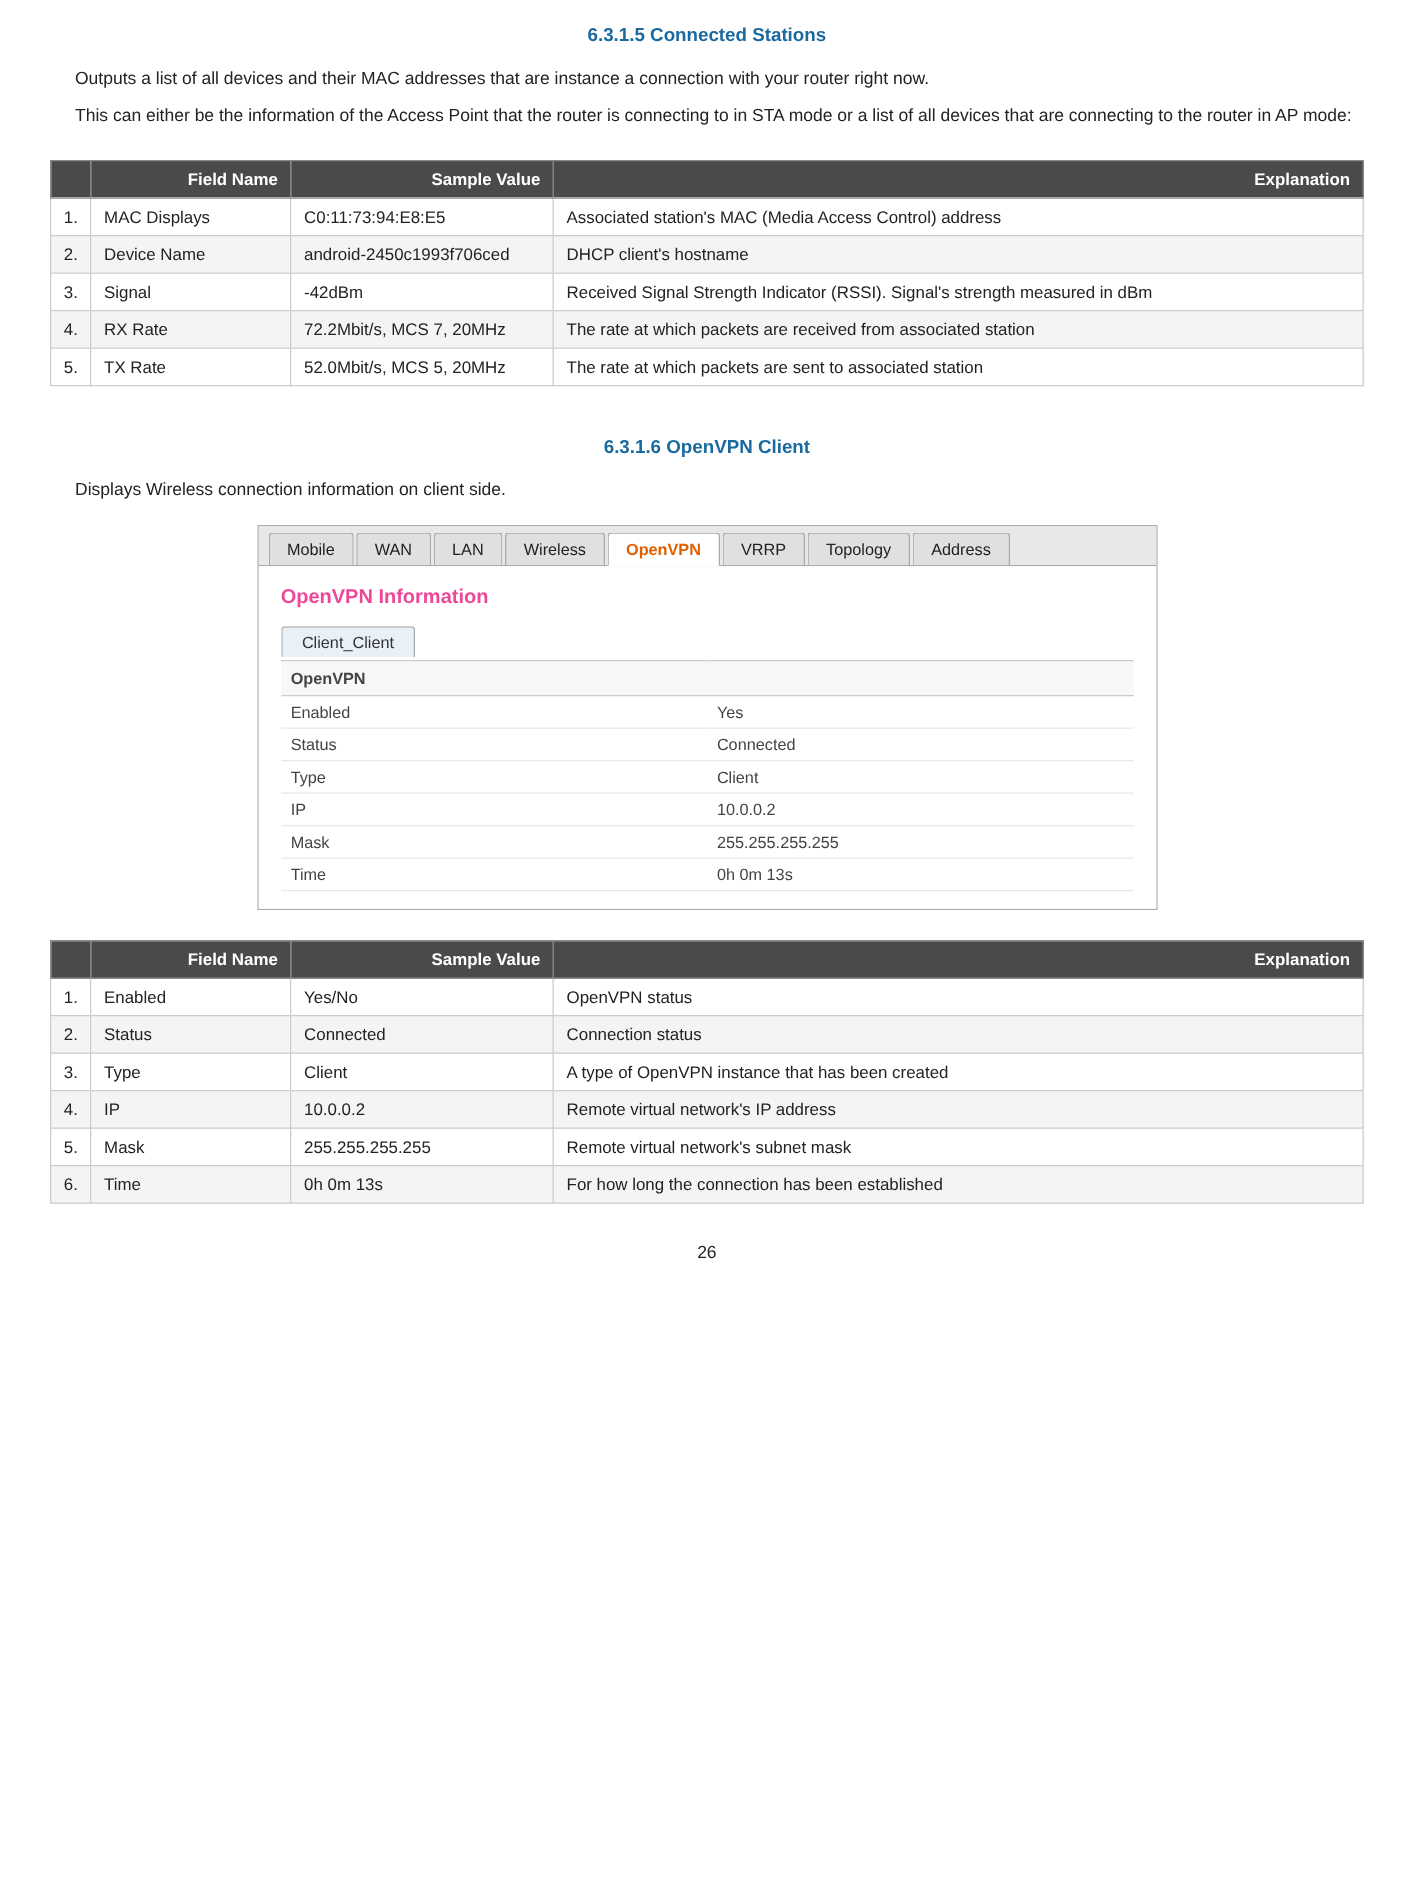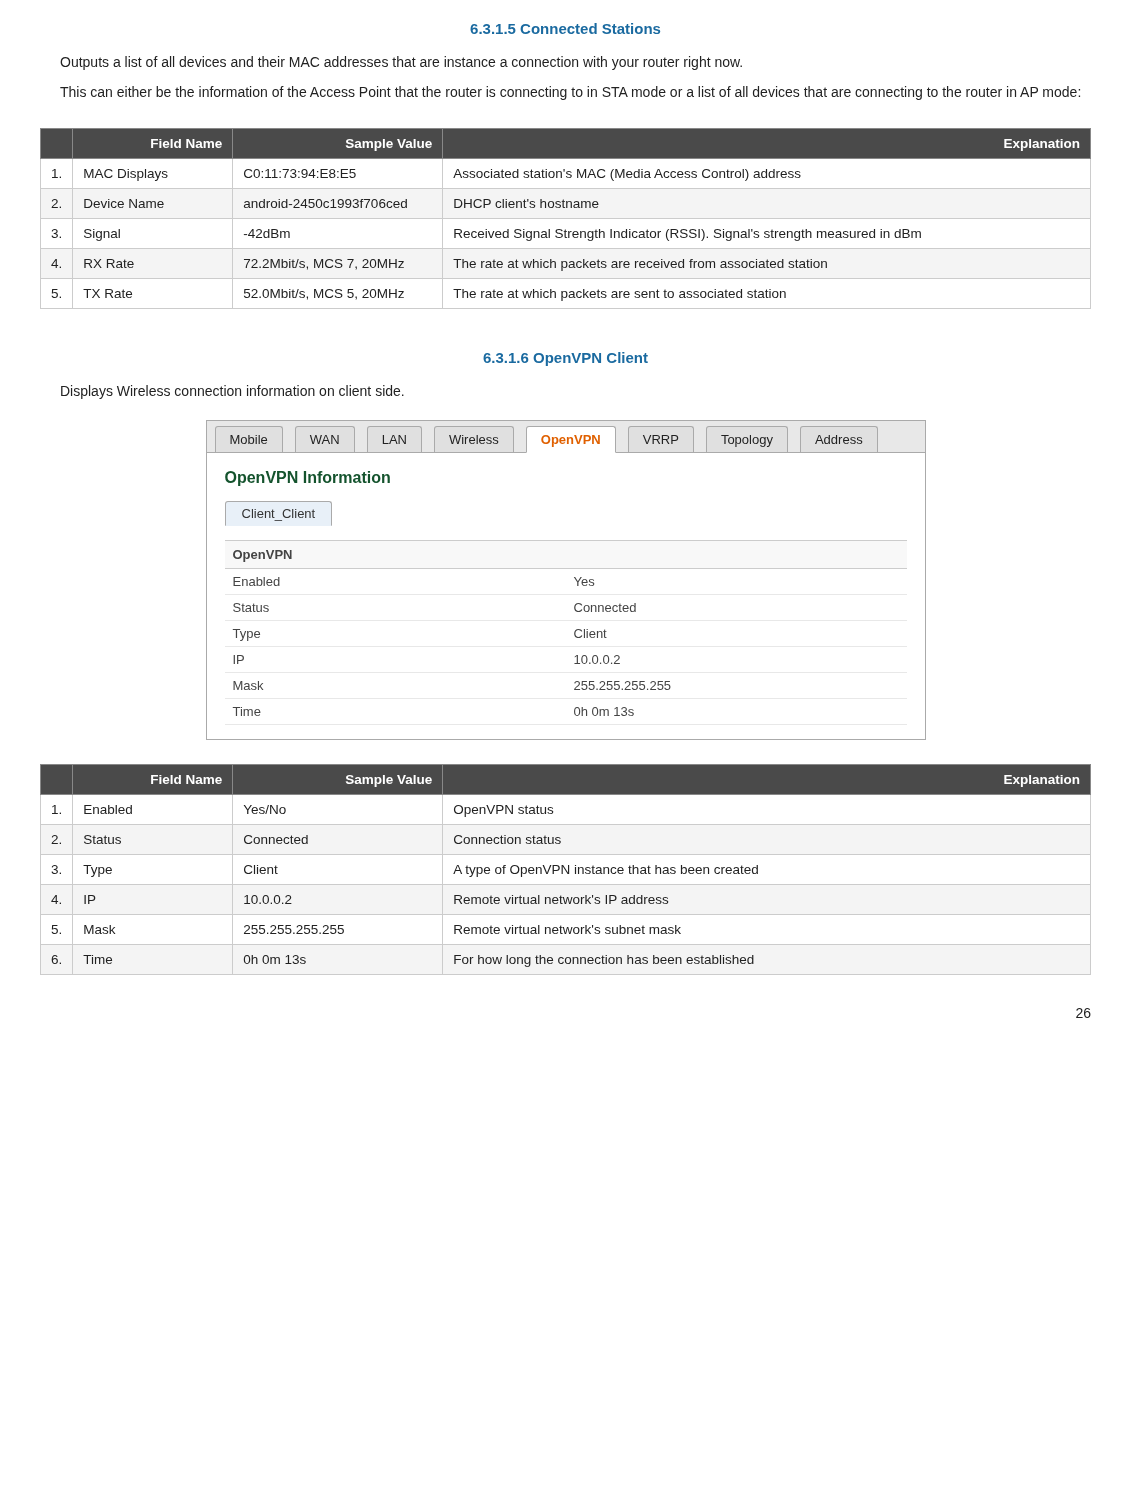--- a/index.html
+++ b/index.html
@@ -75,21 +75,21 @@
       font-size: 13px;
       background: #fff;
     }
 
     .tab-bar {
       display: flex;
       flex-direction: row;
       background: #e8e8e8;
       border-bottom: 1px solid #aaa;
       padding: 5px 8px 0 8px;
-      gap: 12px;
+      gap: 2px;
     }
     .tab-item {
       padding: 5px 14px;
       border: 1px solid #aaa;
       border-bottom: none;
       background: #e0e0e0;
       cursor: pointer;
       font-size: 13px;
       border-radius: 3px 3px 0 0;
       color: #222;
@@ -101,29 +101,29 @@
       border-bottom: 1px solid #fff;
       margin-bottom: -1px;
     }
 
     .panel-body {
       padding: 16px 18px 14px 18px;
       background: #fff;
     }
 
     .panel-title {
-      color: #14532d;
+      color: #ec4899;
       font-size: 16px;
       font-weight: bold;
       margin-bottom: 14px;
     }
 
     .sub-tab-bar {
       display: flex;
-      margin-bottom: 14px;
+      margin-bottom: 2px;
     }
     .sub-tab {
       border: 1px solid #aaa;
       padding: 4px 16px;
       font-size: 13px;
       background: #f8f8f8;
       color: #555;
       border-radius: 3px 3px 0 0;
     }
     .sub-tab.active {
@@ -150,21 +150,21 @@
       color: #444;
     }
     .info-table tr td:first-child {
       width: 50%;
     }
     .info-table tr td:last-child {
       color: #444;
     }
 
     .page-number {
-      text-align: right;
+      text-align: center;
       margin-top: 30px;
       font-size: 14px;
       color: #222;
     }
 
     .spacing-block {
       height: 16px;
     }
   </style>
 </head>

